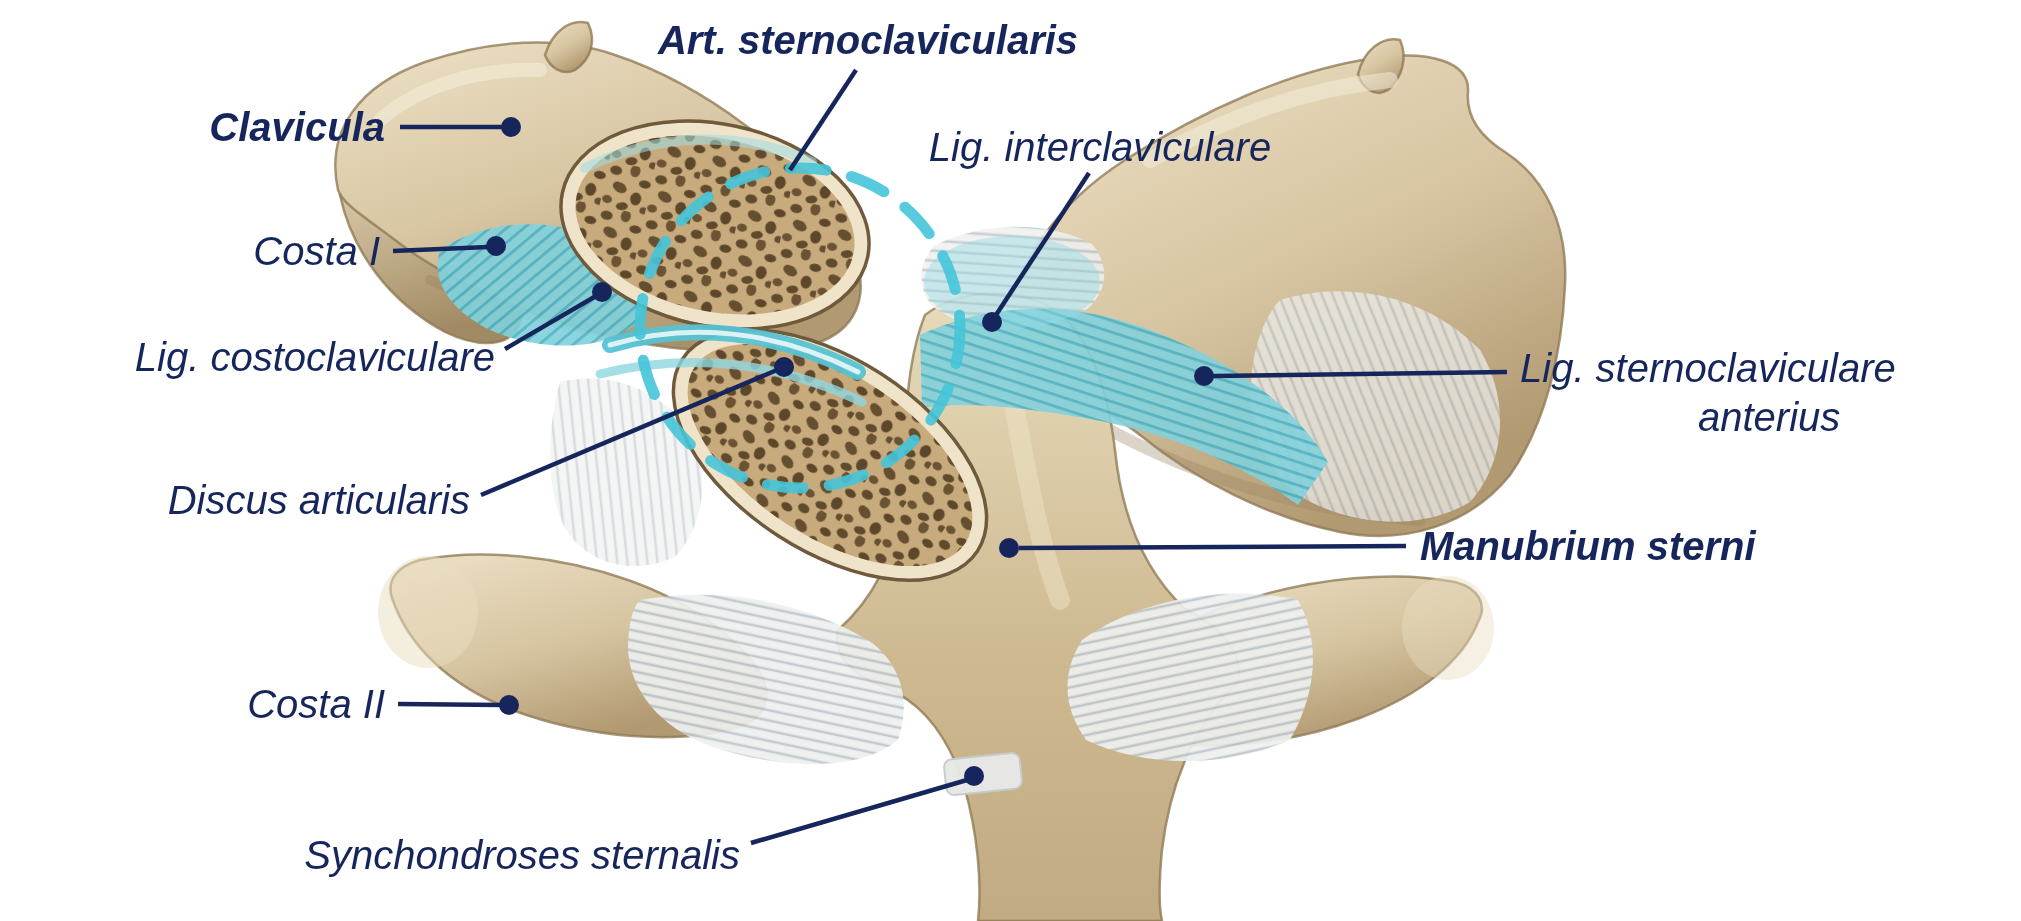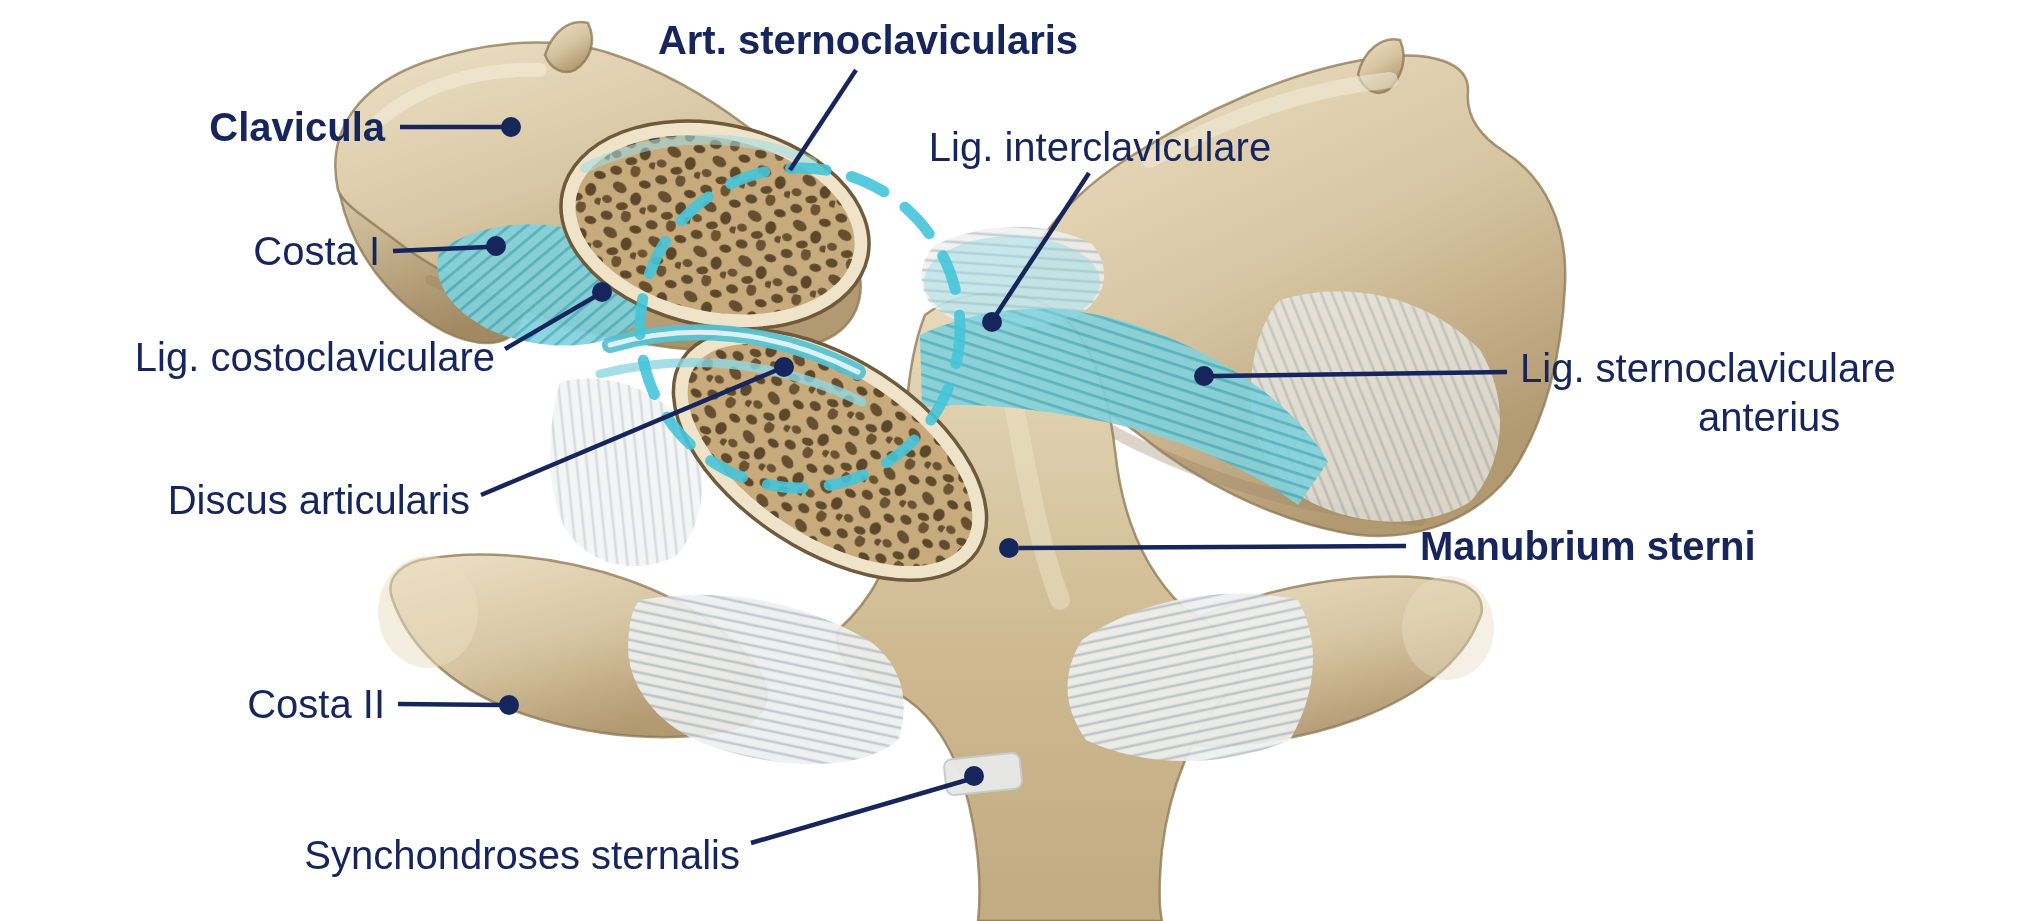--- a/index.html
+++ b/index.html
@@ -1,17 +1,17 @@
 <!DOCTYPE html>
 <html><head>
 <meta charset="utf-8">
 <style>
   html,body{margin:0;padding:0;background:#ffffff;}
   .stage{position:relative;width:2021px;height:921px;background:#ffffff;overflow:hidden;
-         font-family:"Liberation Sans",sans-serif;}
+         font-family:"Liberation Sans",sans-serif;font-style:italic;}
   svg{position:absolute;inset:0;display:block;}
   .bone{stroke:#8c7550;stroke-width:2.5;stroke-opacity:.75;}
   .lbl{font-family:"Liberation Sans",sans-serif;font-size:40px;fill:#16265c;dominant-baseline:central;}
   .lbl.bold{font-weight:bold;}
   .leader{fill:none;stroke:#16265c;stroke-width:4.5;}
   .dot{fill:#16265c;}
   .ring{fill:none;stroke:#45c4d9;stroke-width:11;stroke-dasharray:36 26;stroke-linecap:round;opacity:.9;}
 </style>
 </head>
 <body>

